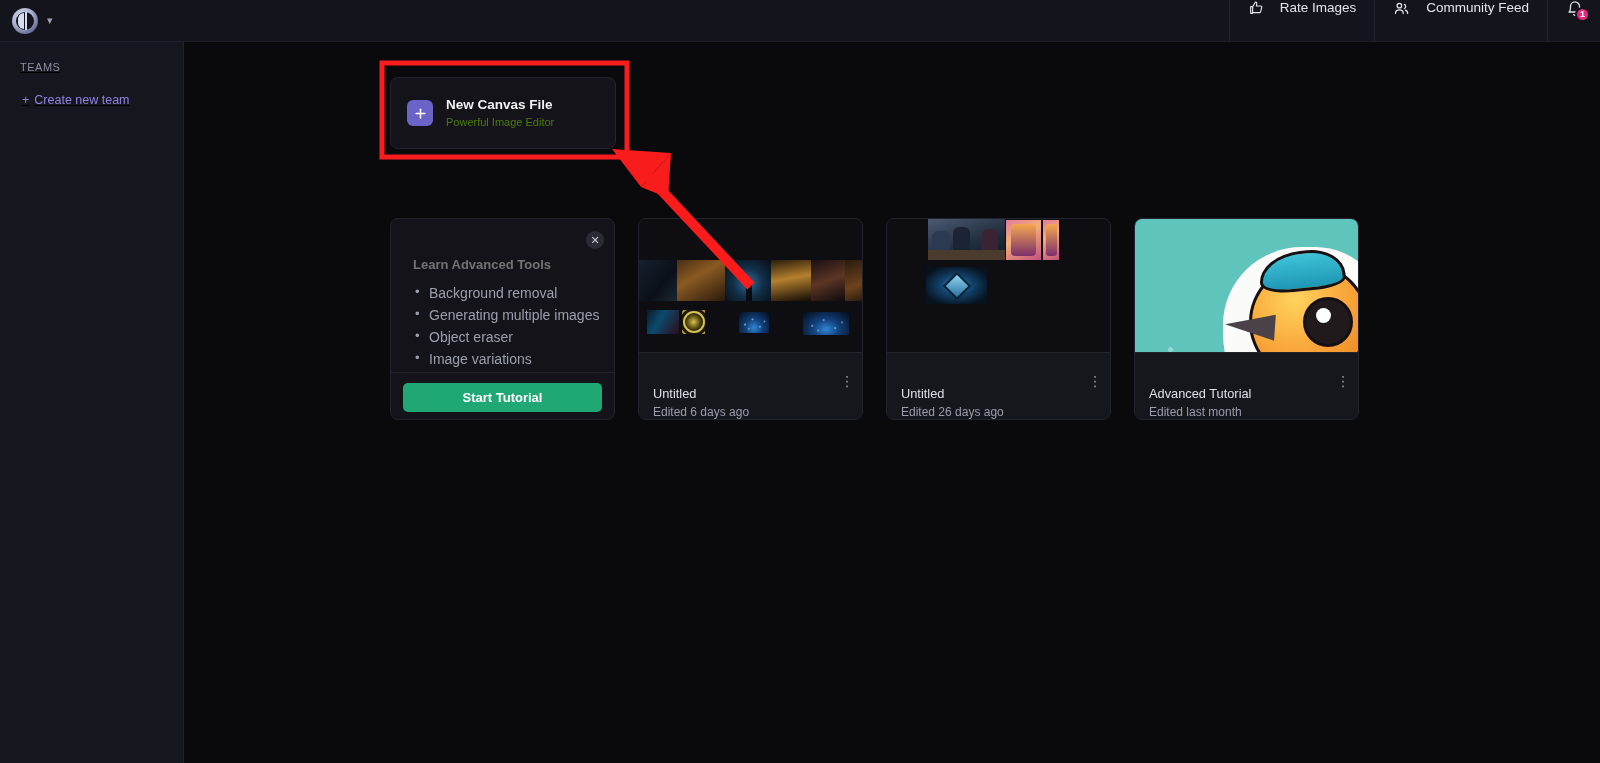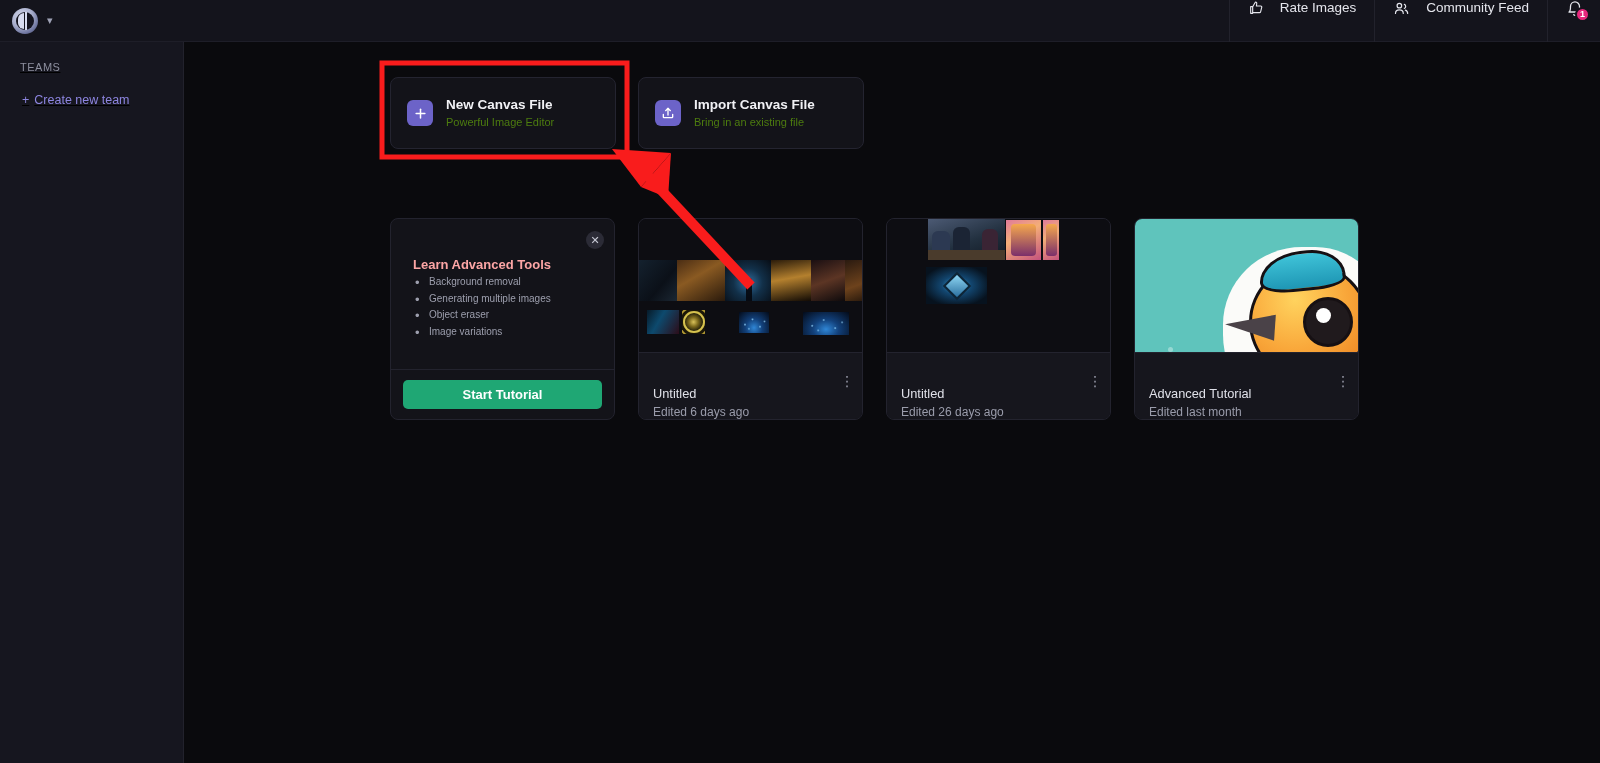--- a/index.html
+++ b/index.html
@@ -133,24 +133,24 @@
   }
 
   
   .tut-card {
     width: 225px; height: 202px;
     background: #131319; border: 1px solid #23232e;
     border-radius: 8px; position: relative;
     display: flex; flex-direction: column;
   }
   .tut-body { flex: 1; padding: 38px 0 0 22px; }
-  .tut-h { color: #fca5a5; font-size: 13px; font-weight: bold; margin-bottom: 3px; }
+  .tut-h { color: #737373; font-size: 13px; font-weight: bold; margin-bottom: 12px; }
   .tut-list { list-style: none; }
   .tut-list li {
-    color: #9d9fae; font-size: 10px; line-height: 1.35;
+    color: #9d9fae; font-size: 14px; line-height: 1.35;
     padding-left: 16px; position: relative; margin-bottom: 3px;
   }
   .tut-list li::before {
     content: "\2022"; position: absolute; left: 2px; top: -1px;
     color: #9d9fae; font-size: 13px;
   }
   .tut-foot { border-top: 1px solid #23232e; padding: 10px 12px; }
   .tut-btn {
     width: 100%; height: 29px; border: none; border-radius: 5px;
     background: #1fa774; color: #fff;
@@ -317,33 +317,20 @@
           <line x1="12" y1="5" x2="12" y2="19"></line>
             <line x1="5" y1="12" x2="19" y2="12"></line>
         </svg>
       </span>
       <span>
         <div class="qtitle">New Canvas File</div>
         <div class="qsub">Powerful Image Editor</div>
       </span>
     </div>
 
-    <div class="qcard">
-      <span class="qicon">
-        <svg width="16" height="16" viewBox="0 0 24 24" fill="none" stroke="#fff" stroke-width="2" stroke-linecap="round" stroke-linejoin="round">
-          <path d="M5 14v4a1 1 0 0 0 1 1h12a1 1 0 0 0 1-1v-4"></path>
-          <path d="M12 15V5"></path>
-            <path d="M8.5 8.5L12 5l3.5 3.5"></path>
-        </svg>
-      </span>
-      <span>
-        <div class="qtitle">Import Canvas File</div>
-        <div class="qsub">Bring in an existing file</div>
-      </span>
-    </div>
   </div>
 
   <div class="section-title">All Canvas Files</div>
 
   <div class="files-row">
 
     <div class="tut-card">
       <div class="close-x">✕</div>
       <div class="tut-body">
         <div class="tut-h">Learn Advanced Tools</div>

